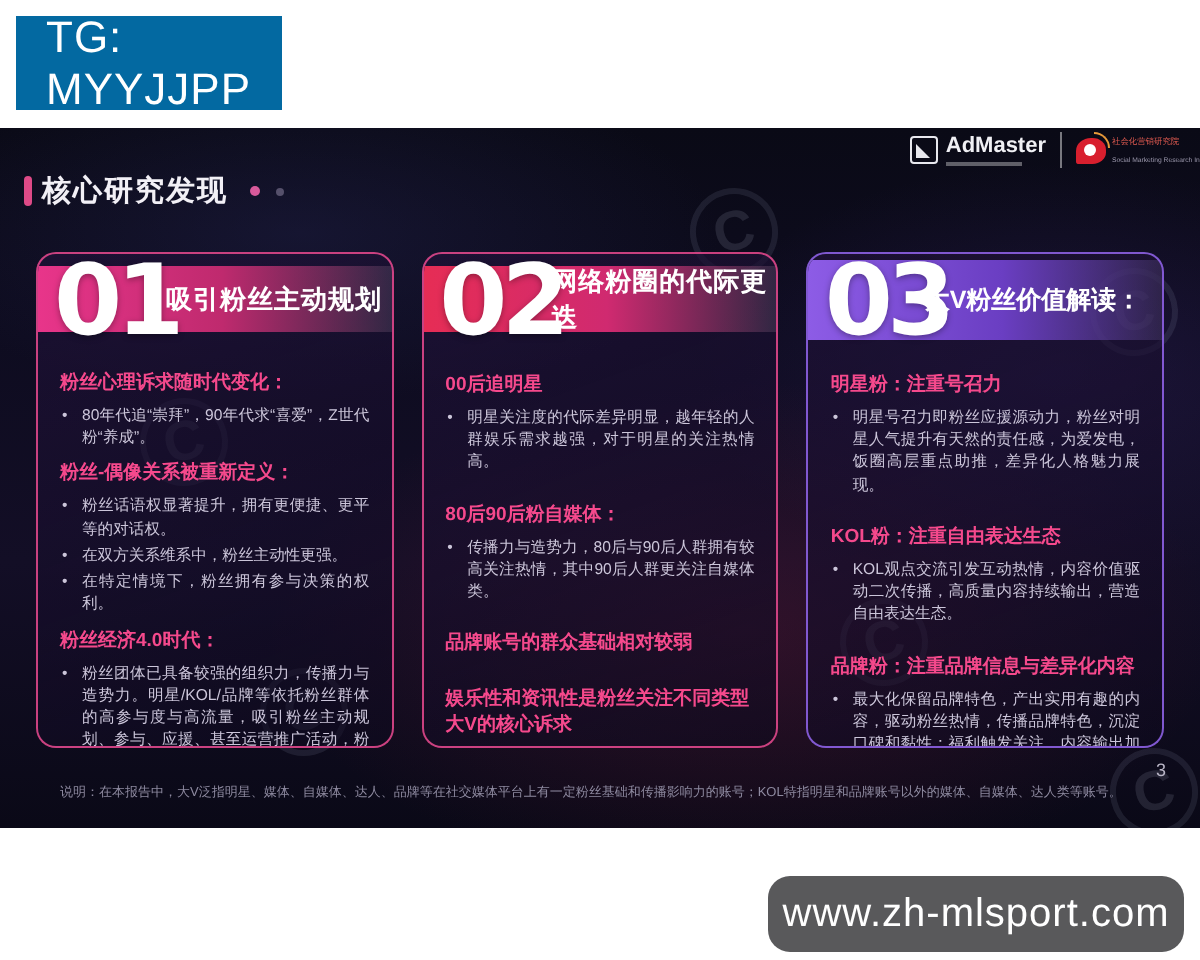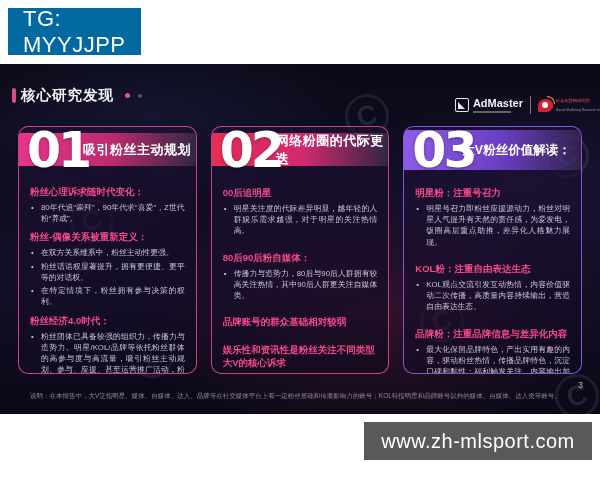--- a/index.html
+++ b/index.html
@@ -3,22 +3,22 @@
 <meta charset="utf-8">
 <style>
   * { margin:0; padding:0; box-sizing:border-box; }
   html,body { background:#fff; }
   body { font-family:"Liberation Sans","DejaVu Sans",sans-serif; }
   .canvas { position:relative; width:600px; height:480px; background:#ffffff; overflow:hidden; }
 
   
   .tg-box { position:absolute; left:8px; top:8px; width:133px; height:47px; background:#0369a1;
             color:#fff; font-size:22px; display:flex; align-items:center; padding-left:15px; letter-spacing:0.5px; }
-  .site-box { position:absolute; right:8px; bottom:20px; width:228px; height:38px; background:#59595b;
-            color:#fff; font-size:20px; display:flex; align-items:center; justify-content:center; letter-spacing:0.5px; }
+  .site-box { position:absolute; right:8px; bottom:4px; width:208px; height:38px; background:#59595b;
+            color:#fff; font-size:20px; display:flex; align-items:center; justify-content:center; letter-spacing:0.5px;border-radius:11px; }
 
   
   .slide { position:absolute; left:0; top:64px; width:600px; height:350px; overflow:hidden;
            background:linear-gradient(180deg,#0a0a16 0%,#0e0c20 30%,#130e26 62%,#0a0917 100%); }
   .slide::before { content:""; position:absolute; inset:0;
            background:radial-gradient(ellipse 340px 180px at 62% 72%, rgba(130,30,60,0.28), transparent 70%),
                       radial-gradient(ellipse 260px 150px at 88% 35%, rgba(70,45,130,0.25), transparent 70%),
                       radial-gradient(ellipse 300px 120px at 25% 15%, rgba(40,40,90,0.35), transparent 70%); }
   .wm { position:absolute; width:44px; height:44px; border:3px solid rgba(200,210,235,0.10); border-radius:50%;
         color:rgba(200,210,235,0.13); font-size:28px; font-weight:700; display:flex; align-items:center;
@@ -26,21 +26,21 @@
 
   
   .slide-header { position:absolute; top:22px; left:12px; display:flex; align-items:center; z-index:3; }
   .accent-bar { width:4px; height:15px; background:#de4a87; border-radius:2px; margin-right:5px; }
   .slide-title { color:#f2f0f6; font-size:14.5px; font-weight:700; letter-spacing:1px; }
   .hdots { display:flex; align-items:center; margin-left:11px; gap:8px; }
   .hdot1 { width:5px; height:5px; border-radius:50%; background:#d85a9b; }
   .hdot2 { width:4px; height:4px; border-radius:50%; background:#55506b; }
 
   
-  .logos { position:absolute; top:32px; right:10px; display:flex; align-items:center; gap:7px; z-index:3; }
+  .logos { position:absolute; top:2px; right:10px; display:flex; align-items:center; gap:7px; z-index:3; }
   .admaster { display:flex; align-items:center; gap:4px; }
   .am-icon { width:14px; height:14px; border:1.5px solid #e8e8ee; border-radius:2px; position:relative; }
   .am-icon::after { content:""; position:absolute; left:2px; bottom:2px; width:0; height:0;
                     border-left:7px solid #e8e8ee; border-top:7px solid transparent; }
   .am-wrap { display:flex; flex-direction:column; }
   .am-text { color:#f0f0f4; font-size:11px; font-weight:700; line-height:11px; }
   .am-tag { width:38px; height:2px; background:rgba(255,255,255,0.35); margin-top:2px; }
   .logo-divider { width:1px; height:18px; background:rgba(255,255,255,0.45); }
   .weibo { display:flex; align-items:center; gap:3px; }
   .wb-eye { width:15px; height:13px; background:#d81f2e; border-radius:50% 45% 45% 10%; position:relative; }
@@ -141,22 +141,22 @@
             <span>吸引粉丝主动规划</span>
           </div>
         </div>
         <div class="card-body">
           <div class="sec-h">粉丝心理诉求随时代变化：</div>
           <ul>
             <li>80年代追“崇拜”，90年代求“喜爱”，Z世代粉“养成”。</li>
           </ul>
           <div class="sec-h">粉丝-偶像关系被重新定义：</div>
           <ul>
+            <li>粉丝话语权显著提升，拥有更便捷、更平等的对话权。</li>
             <li>在双方关系维系中，粉丝主动性更强。</li>
-            <li>粉丝话语权显著提升，拥有更便捷、更平等的对话权。</li>
             <li>在特定情境下，粉丝拥有参与决策的权利。</li>
           </ul>
           <div class="sec-h">粉丝经济4.0时代：</div>
           <ul>
             <li>粉丝团体已具备较强的组织力，传播力与造势力。明星/KOL/品牌等依托粉丝群体的高参与度与高流量，吸引粉丝主动规划、参与、应援、甚至运营推广活动，粉丝在营销活动中的助推力成为不可或缺的传播战略之一。</li>
           </ul>
         </div>
       </div>
 
       <div class="card c2">

